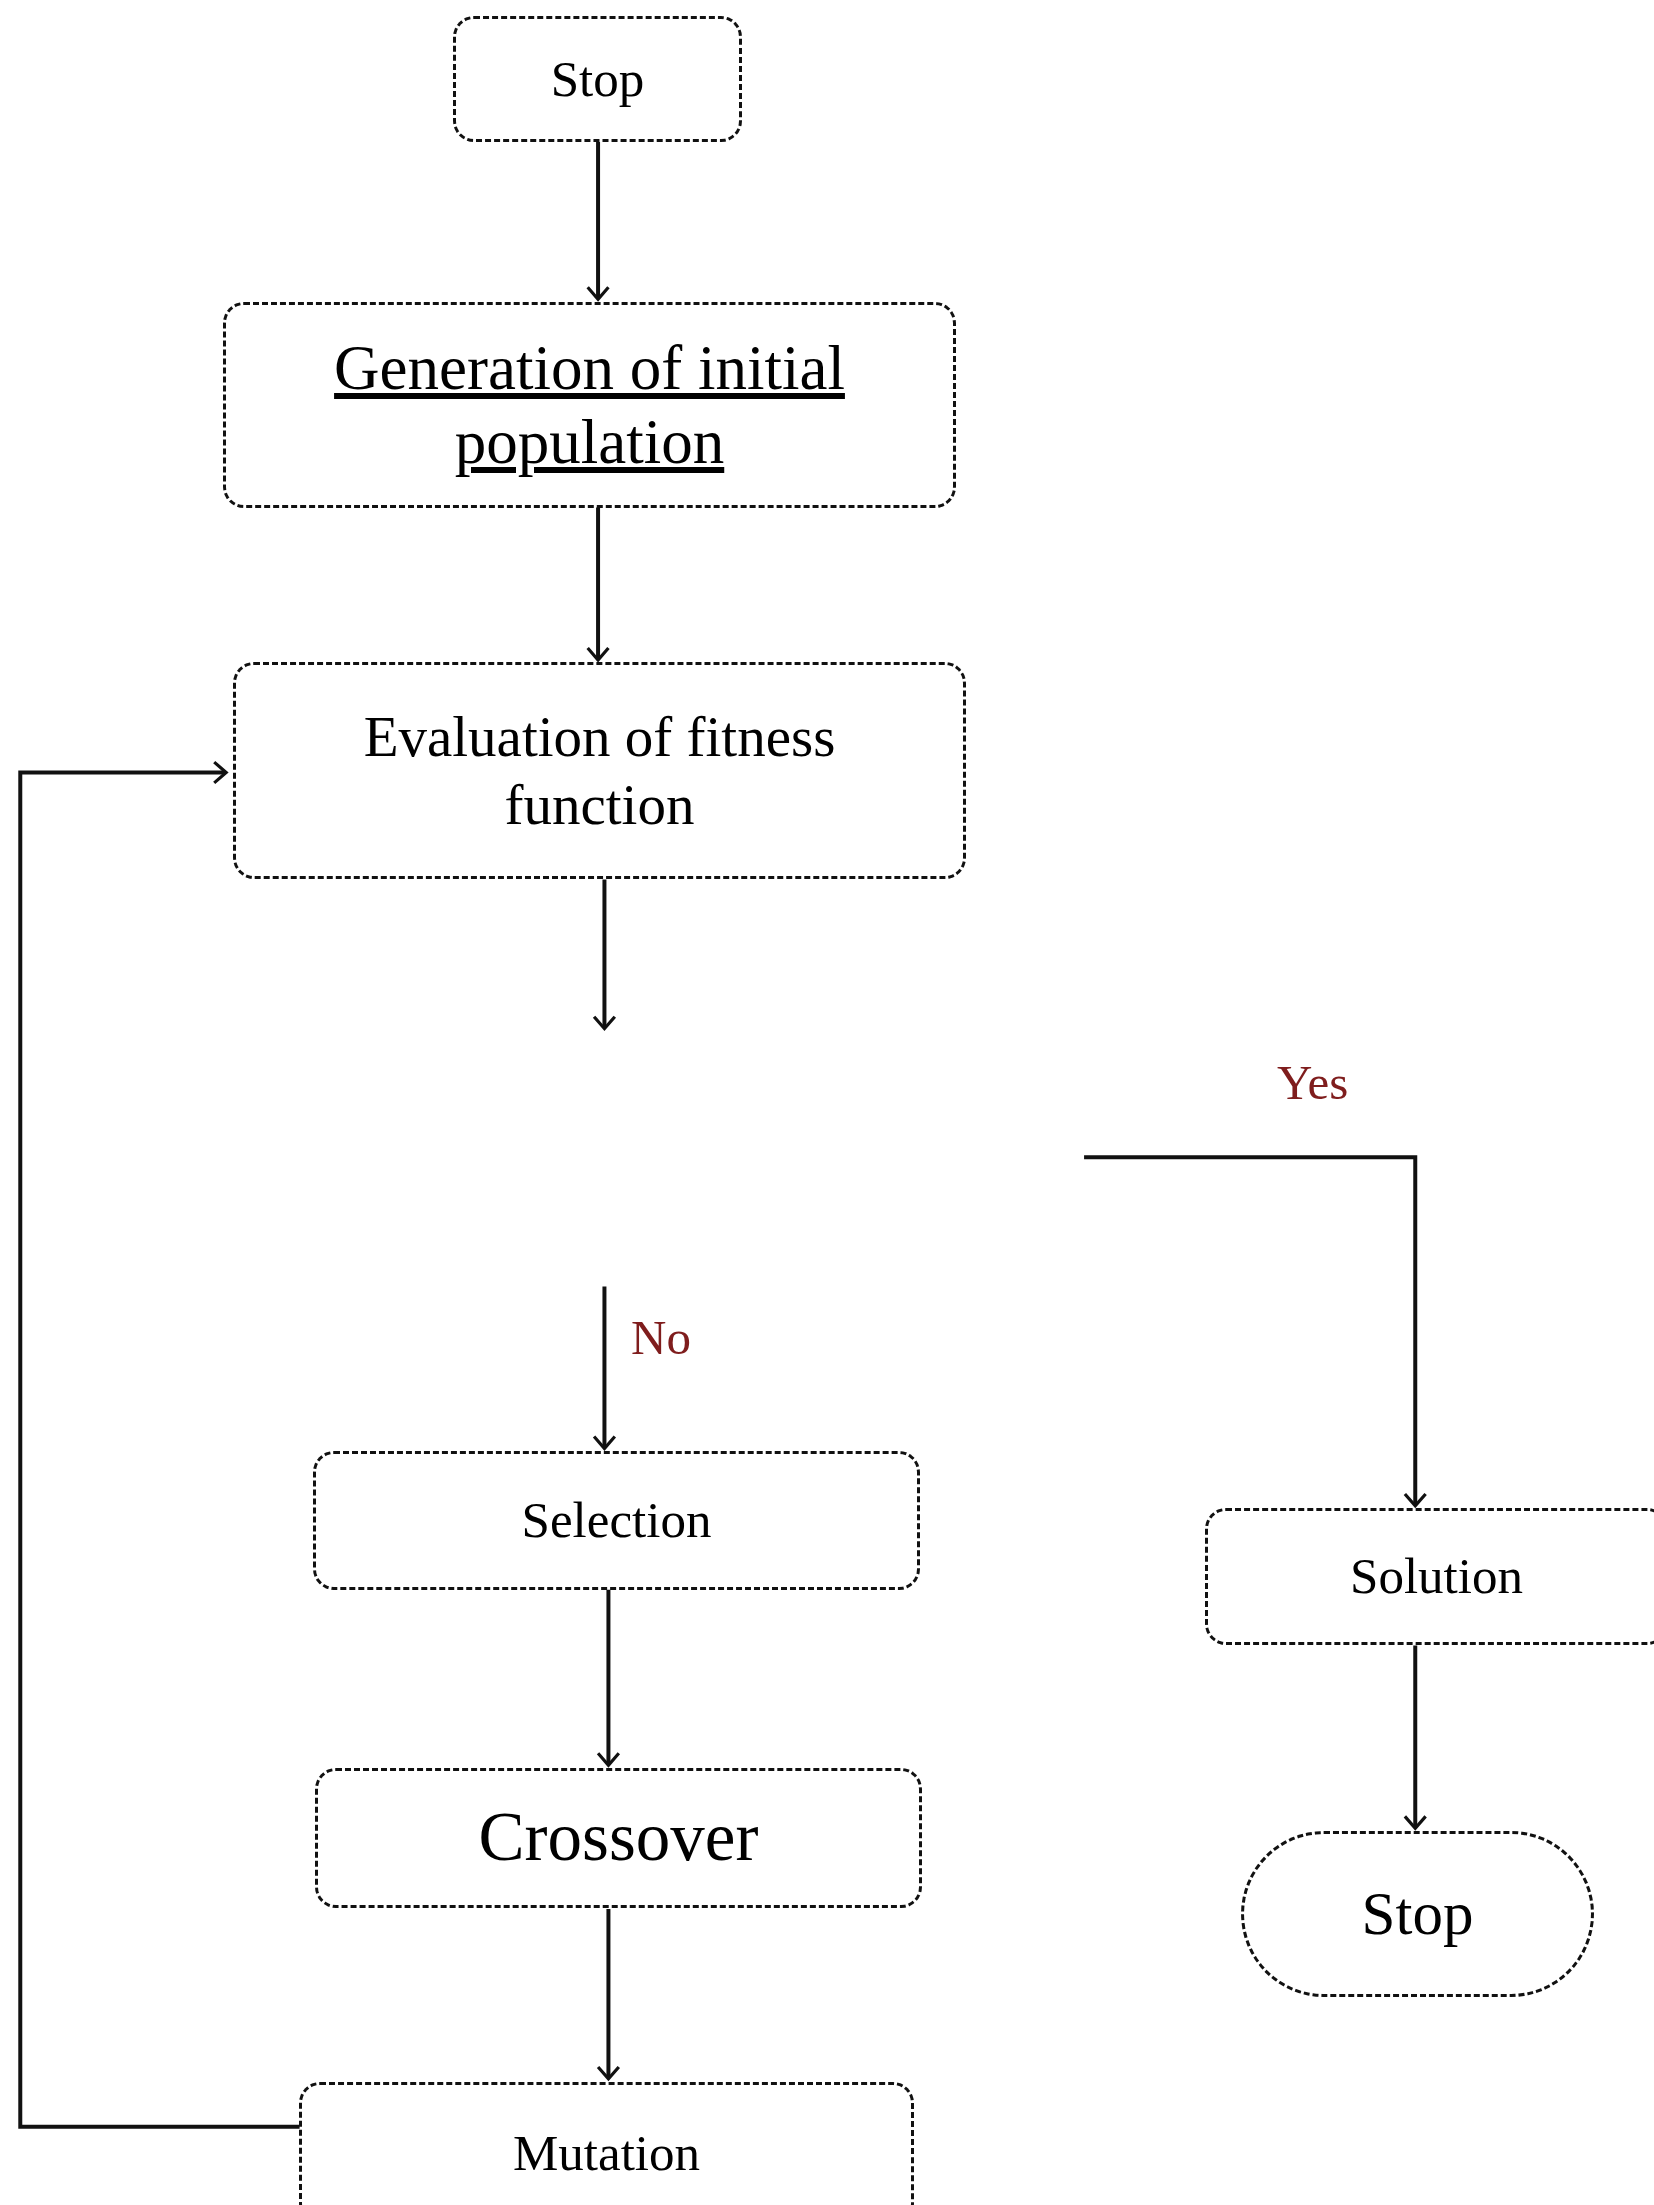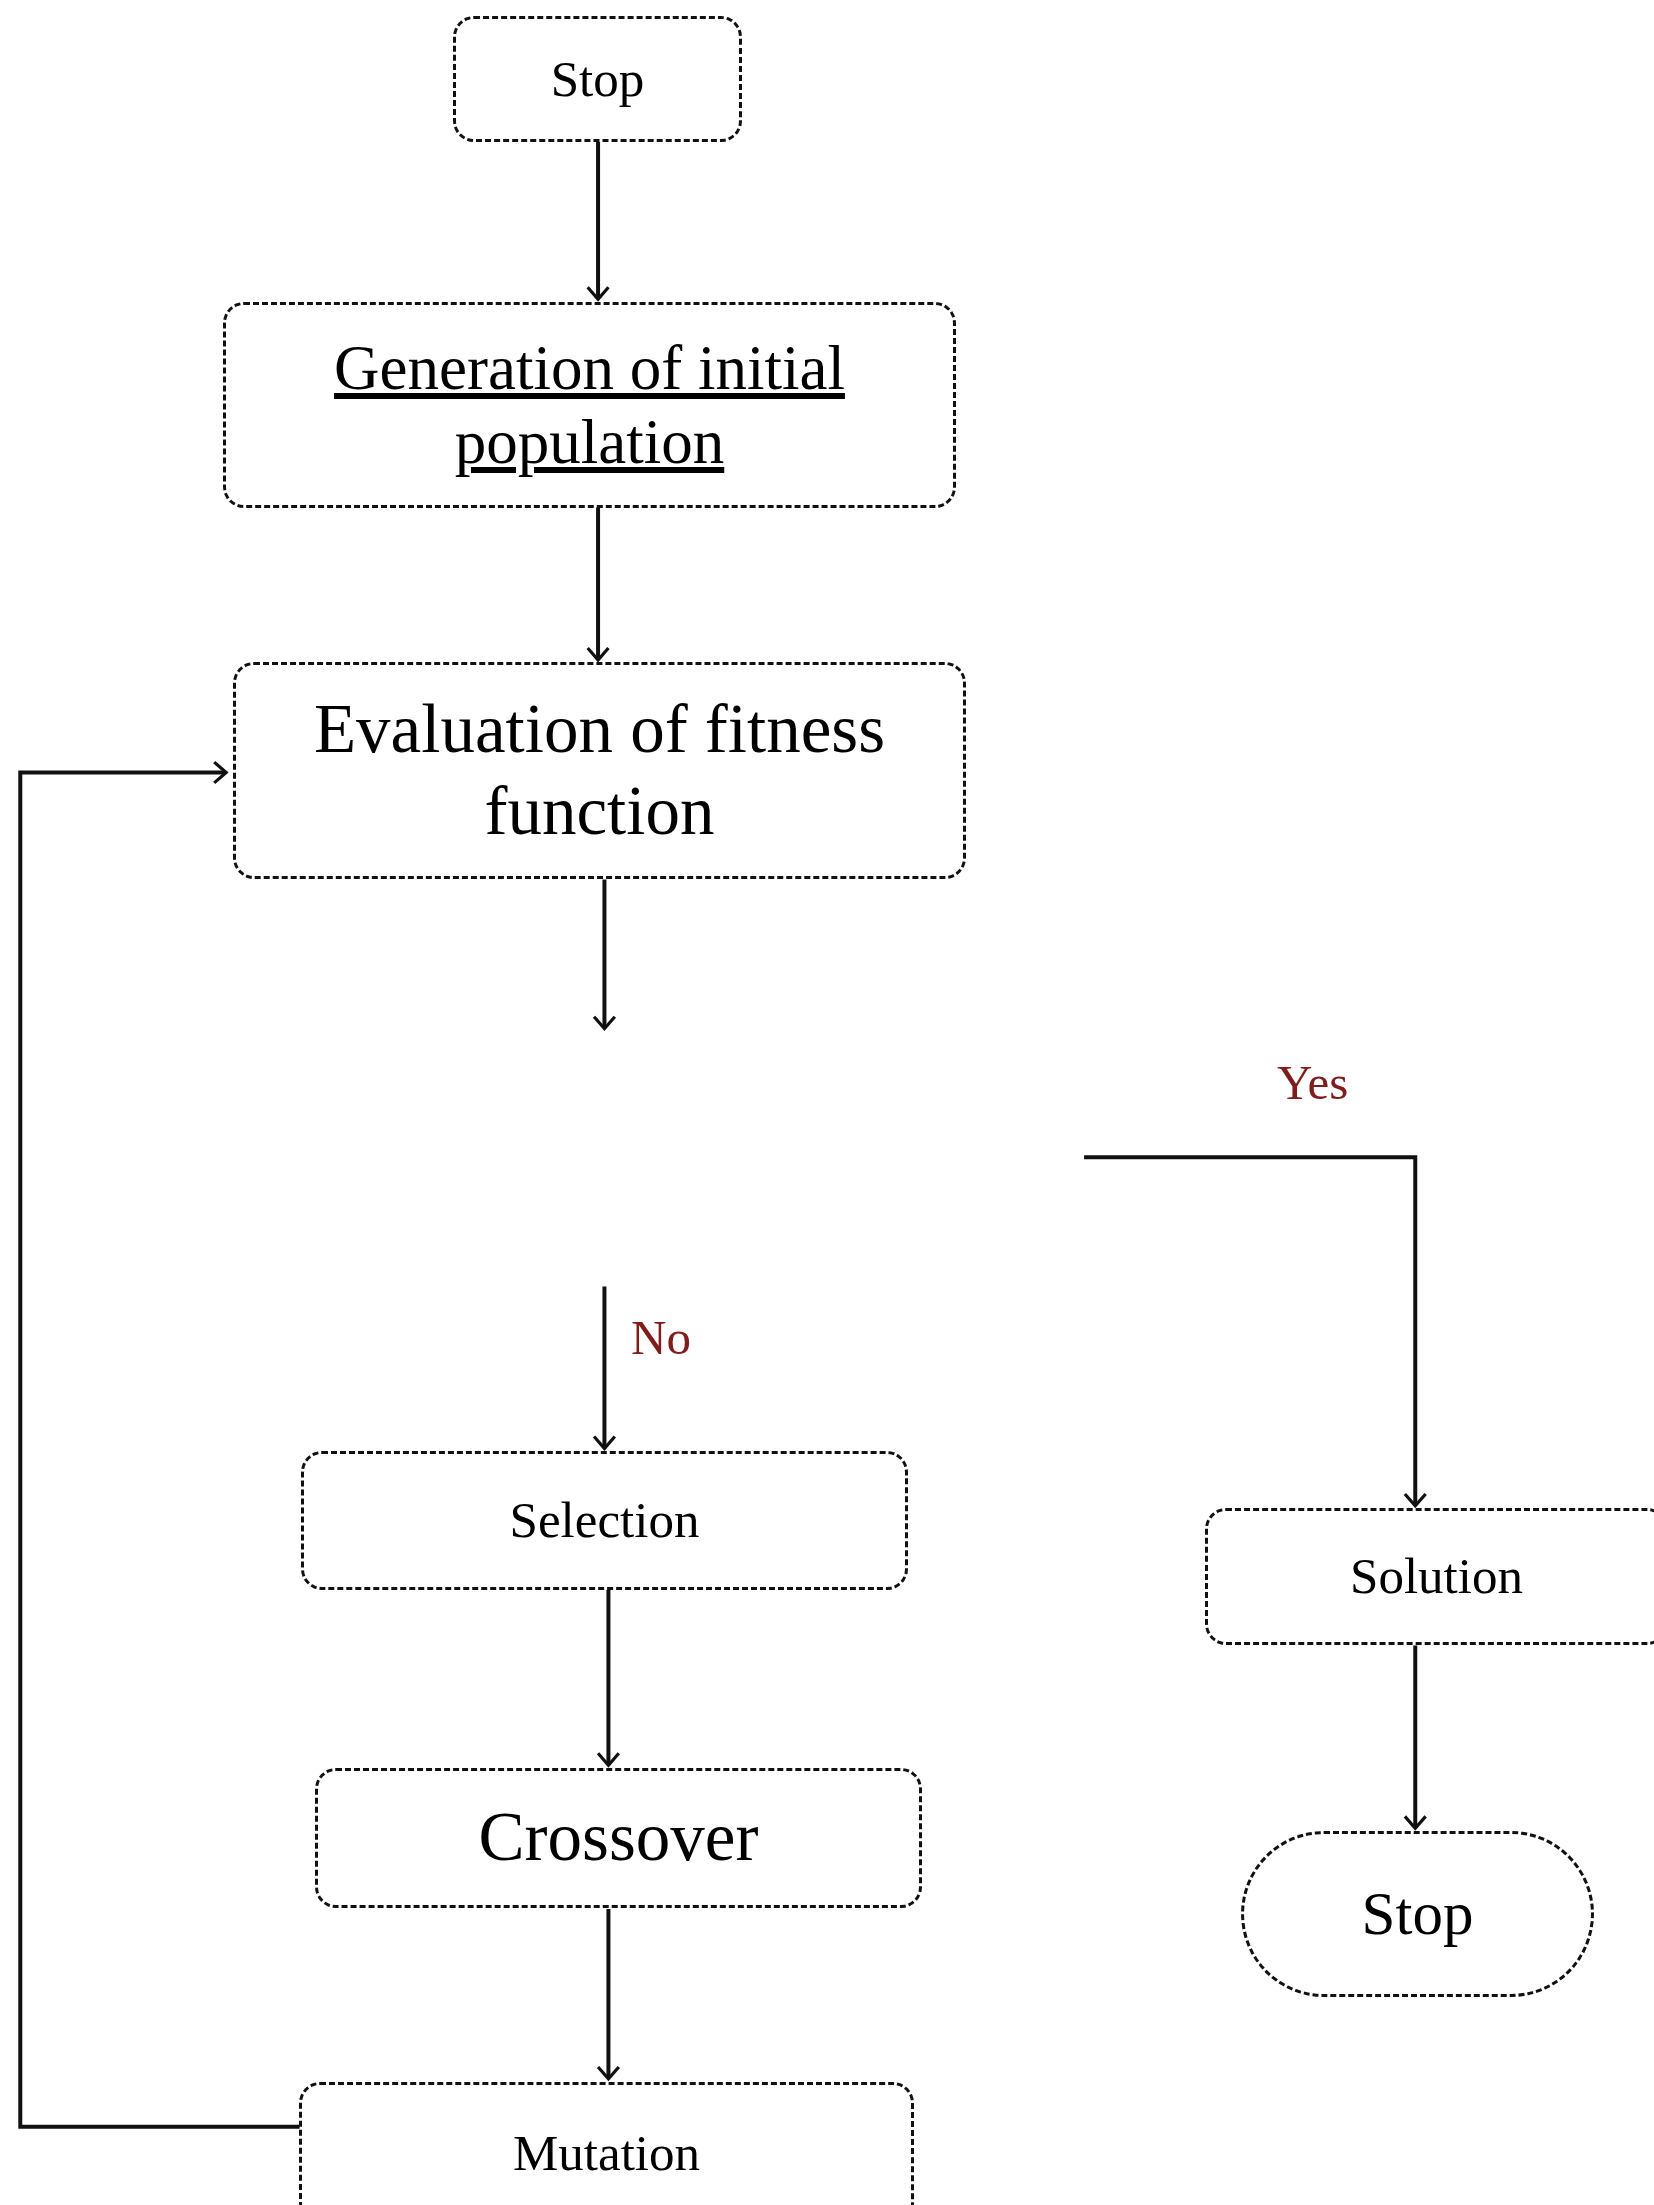--- a/index.html
+++ b/index.html
@@ -68,22 +68,22 @@
     color: #000000;
   }
   .edge-label {
     position: absolute;
     color: #7f1d1d;
     white-space: nowrap;
   }
   
   #node-start      { left: 453px;  top: 16px;   width: 289px; height: 126px; font-size: 51px; }
   #node-generation { left: 223px;  top: 302px;  width: 733px; height: 206px; font-size: 63px; text-decoration: underline; }
-  #node-evaluation { left: 233px;  top: 662px;  width: 733px; height: 217px; font-size: 69px; }
-  #node-selection  { left: 301px;  top: 1451px; width: 607px; height: 139px; font-size: 51px; }
+  #node-evaluation { left: 233px;  top: 662px;  width: 733px; height: 217px; font-size: 57px; }
+  #node-selection  { left: 313px;  top: 1451px; width: 607px; height: 139px; font-size: 51px; }
   #node-crossover  { left: 315px;  top: 1768px; width: 607px; height: 140px; font-size: 69px; }
   #node-mutation   { left: 299px;  top: 2082px; width: 615px; height: 142px; font-size: 51px; }
   #node-solution   { left: 1205px; top: 1508px; width: 463px; height: 137px; font-size: 51px; }
   #node-stop       { left: 1241px; top: 1831px; width: 353px; height: 166px; font-size: 61px; }
 
   #node-convergence { left: 126px; top: 1028px; width: 958px; height: 259px; }
   #node-convergence .diamond-label { font-size: 51px; }
 
   #label-yes { left: 1277px; top: 1054px; font-size: 49px; }
   #label-no  { left: 631px;  top: 1309px; font-size: 49px; }

